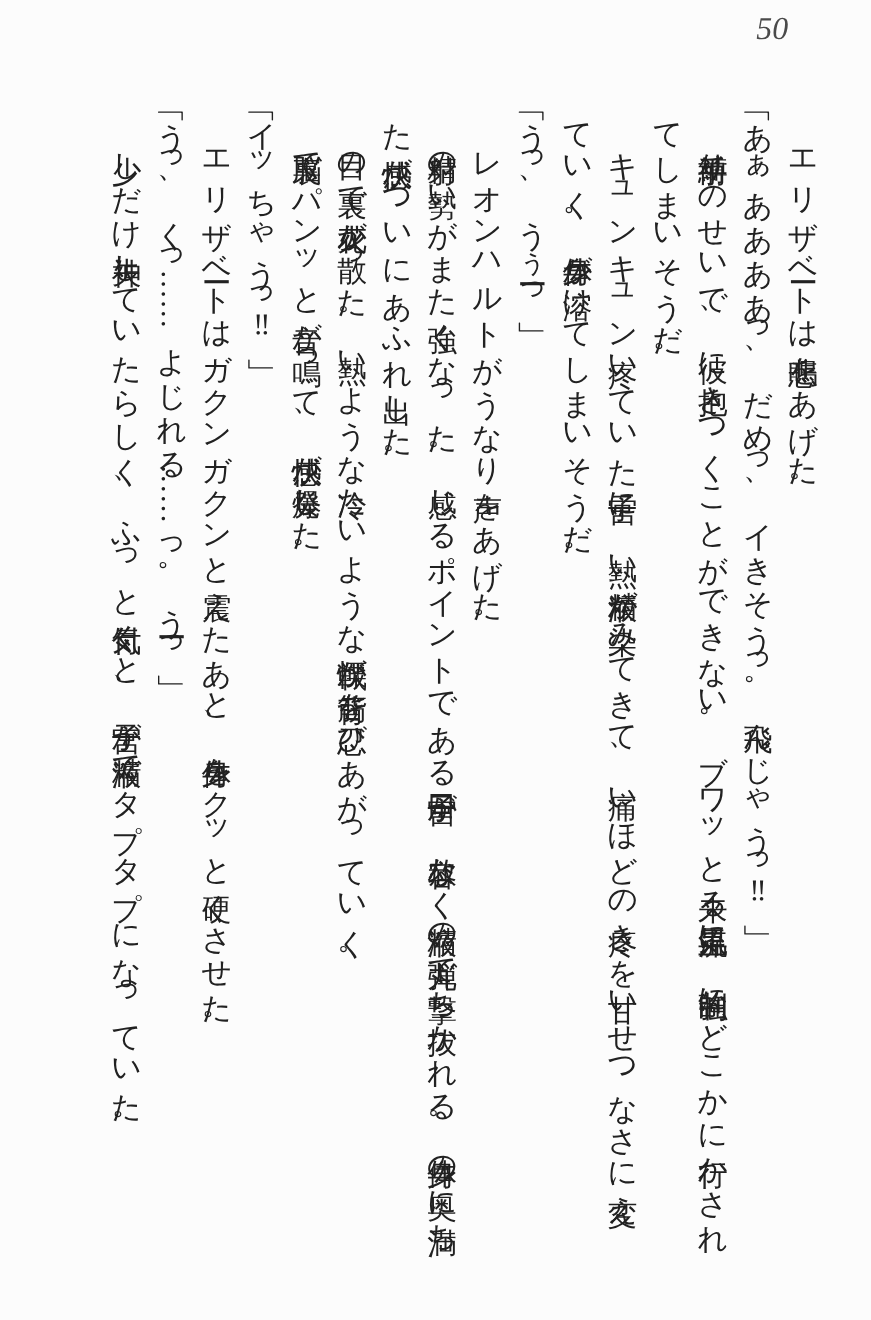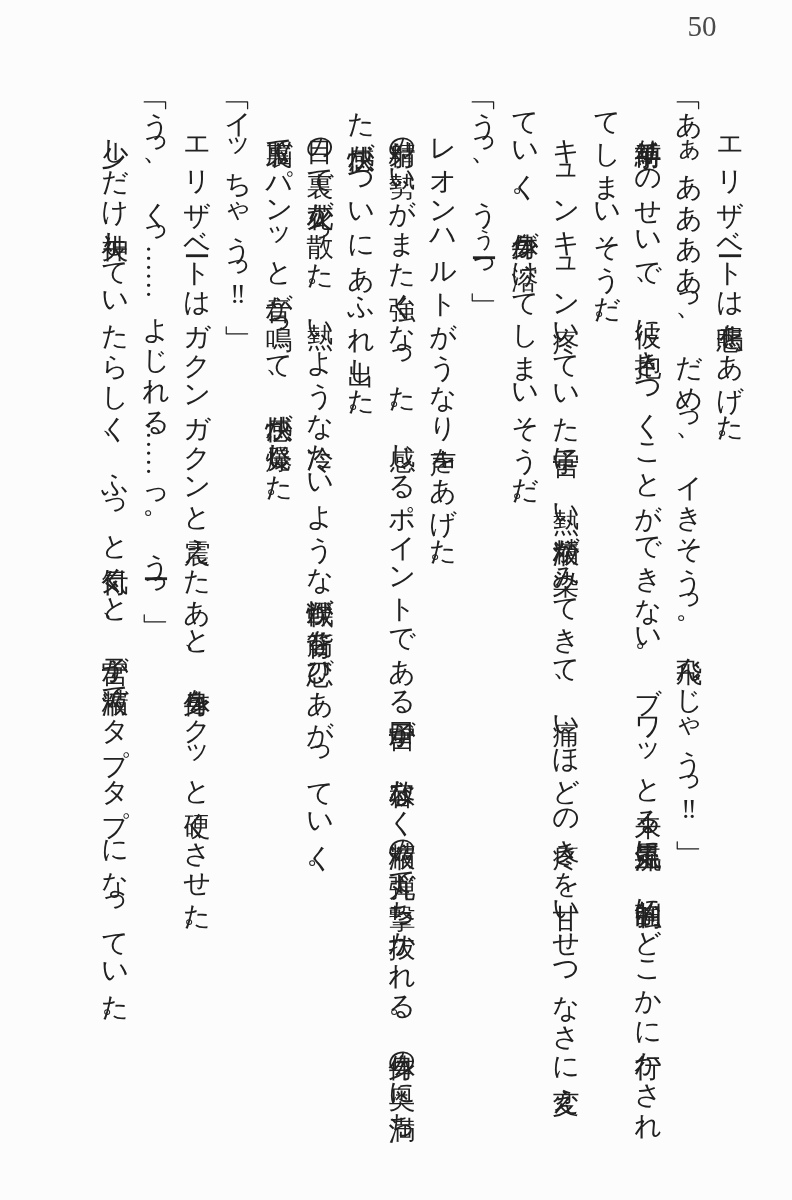--- a/index.html
+++ b/index.html
@@ -19,20 +19,21 @@
     overflow: hidden;
     font-family: "Liberation Serif", "DejaVu Serif", serif;
   }
   .page-number {
     position: absolute;
     top: 10px;
     left: 662px;
     width: 80px;
     text-align: center;
     font-size: 29px;
+    font-style: italic;
     color: #4a4a4a;
   }
   .text-block {
     position: absolute;
     top: 93px;
     right: 42px;
     width: 700px;
     height: 1035px;
     writing-mode: vertical-rl;
     text-orientation: mixed;

